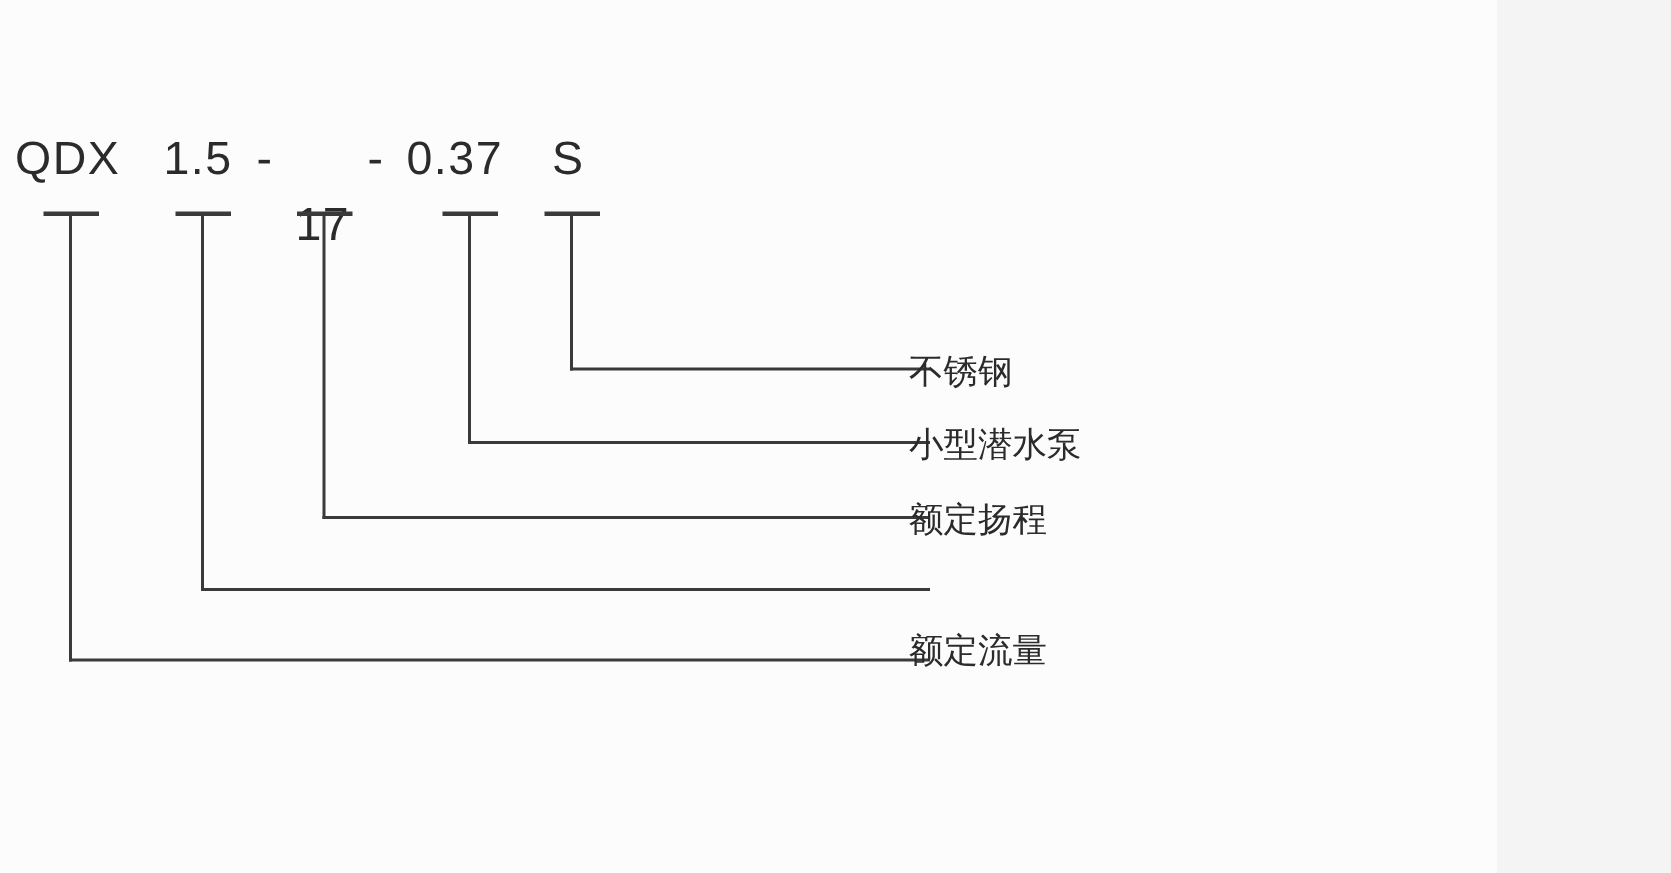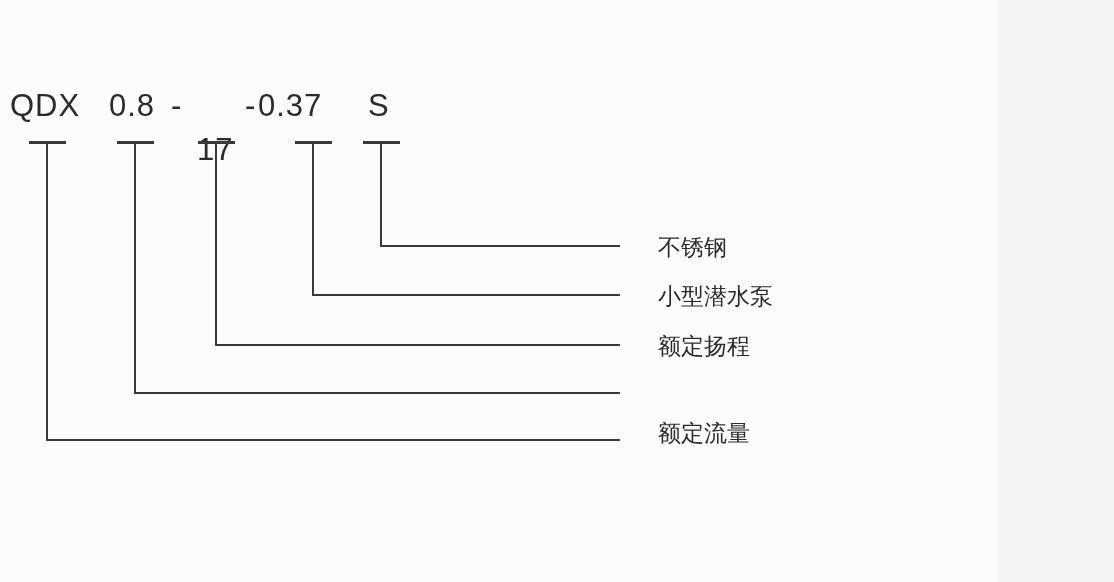--- a/index.html
+++ b/index.html
@@ -35,38 +35,38 @@
   
   .leader {
     position: absolute;
     border-left: 2px solid #3a3a3a;
     border-bottom: 2px solid #3a3a3a;
     box-sizing: border-box;
   }
   
   .leader-label {
     position: absolute;
-    left: 658px;
+    left: 606px;
     font-size: 23px;
     line-height: 28px;
     color: #2b2b2b;
     white-space: nowrap;
   }
 </style>
 </head>
 <body>
 
 <div class="stage">
 
   <span class="code-part" style="left: 10px;">QDX</span>
-  <span class="code-part" style="left: 109px;">0.8</span>
+  <span class="code-part" style="left: 109px;">1.5</span>
   <span class="code-part" style="left: 171px;">-</span>
   <span class="code-part" style="left: 197px; margin-top: 44px;">17</span>
   <span class="code-part" style="left: 245px;">-</span>
-  <span class="code-part" style="left: 258px;">0.37</span>
+  <span class="code-part" style="left: 271px;">0.37</span>
   <span class="code-part" style="left: 368px;">S</span>
 
   <div class="tick" style="left: 29px;  top: 141px; width: 37px;"></div>
   <div class="tick" style="left: 117px; top: 141px; width: 37px;"></div>
   <div class="tick" style="left: 198px; top: 141px; width: 37px;"></div>
   <div class="tick" style="left: 295px; top: 141px; width: 37px;"></div>
   <div class="tick" style="left: 363px; top: 141px; width: 37px;"></div>
 
   <div class="leader" style="left: 46px;  top: 142px; width: 574px; height: 299px;"></div>
   <div class="leader" style="left: 134px; top: 142px; width: 486px; height: 252px;"></div>

